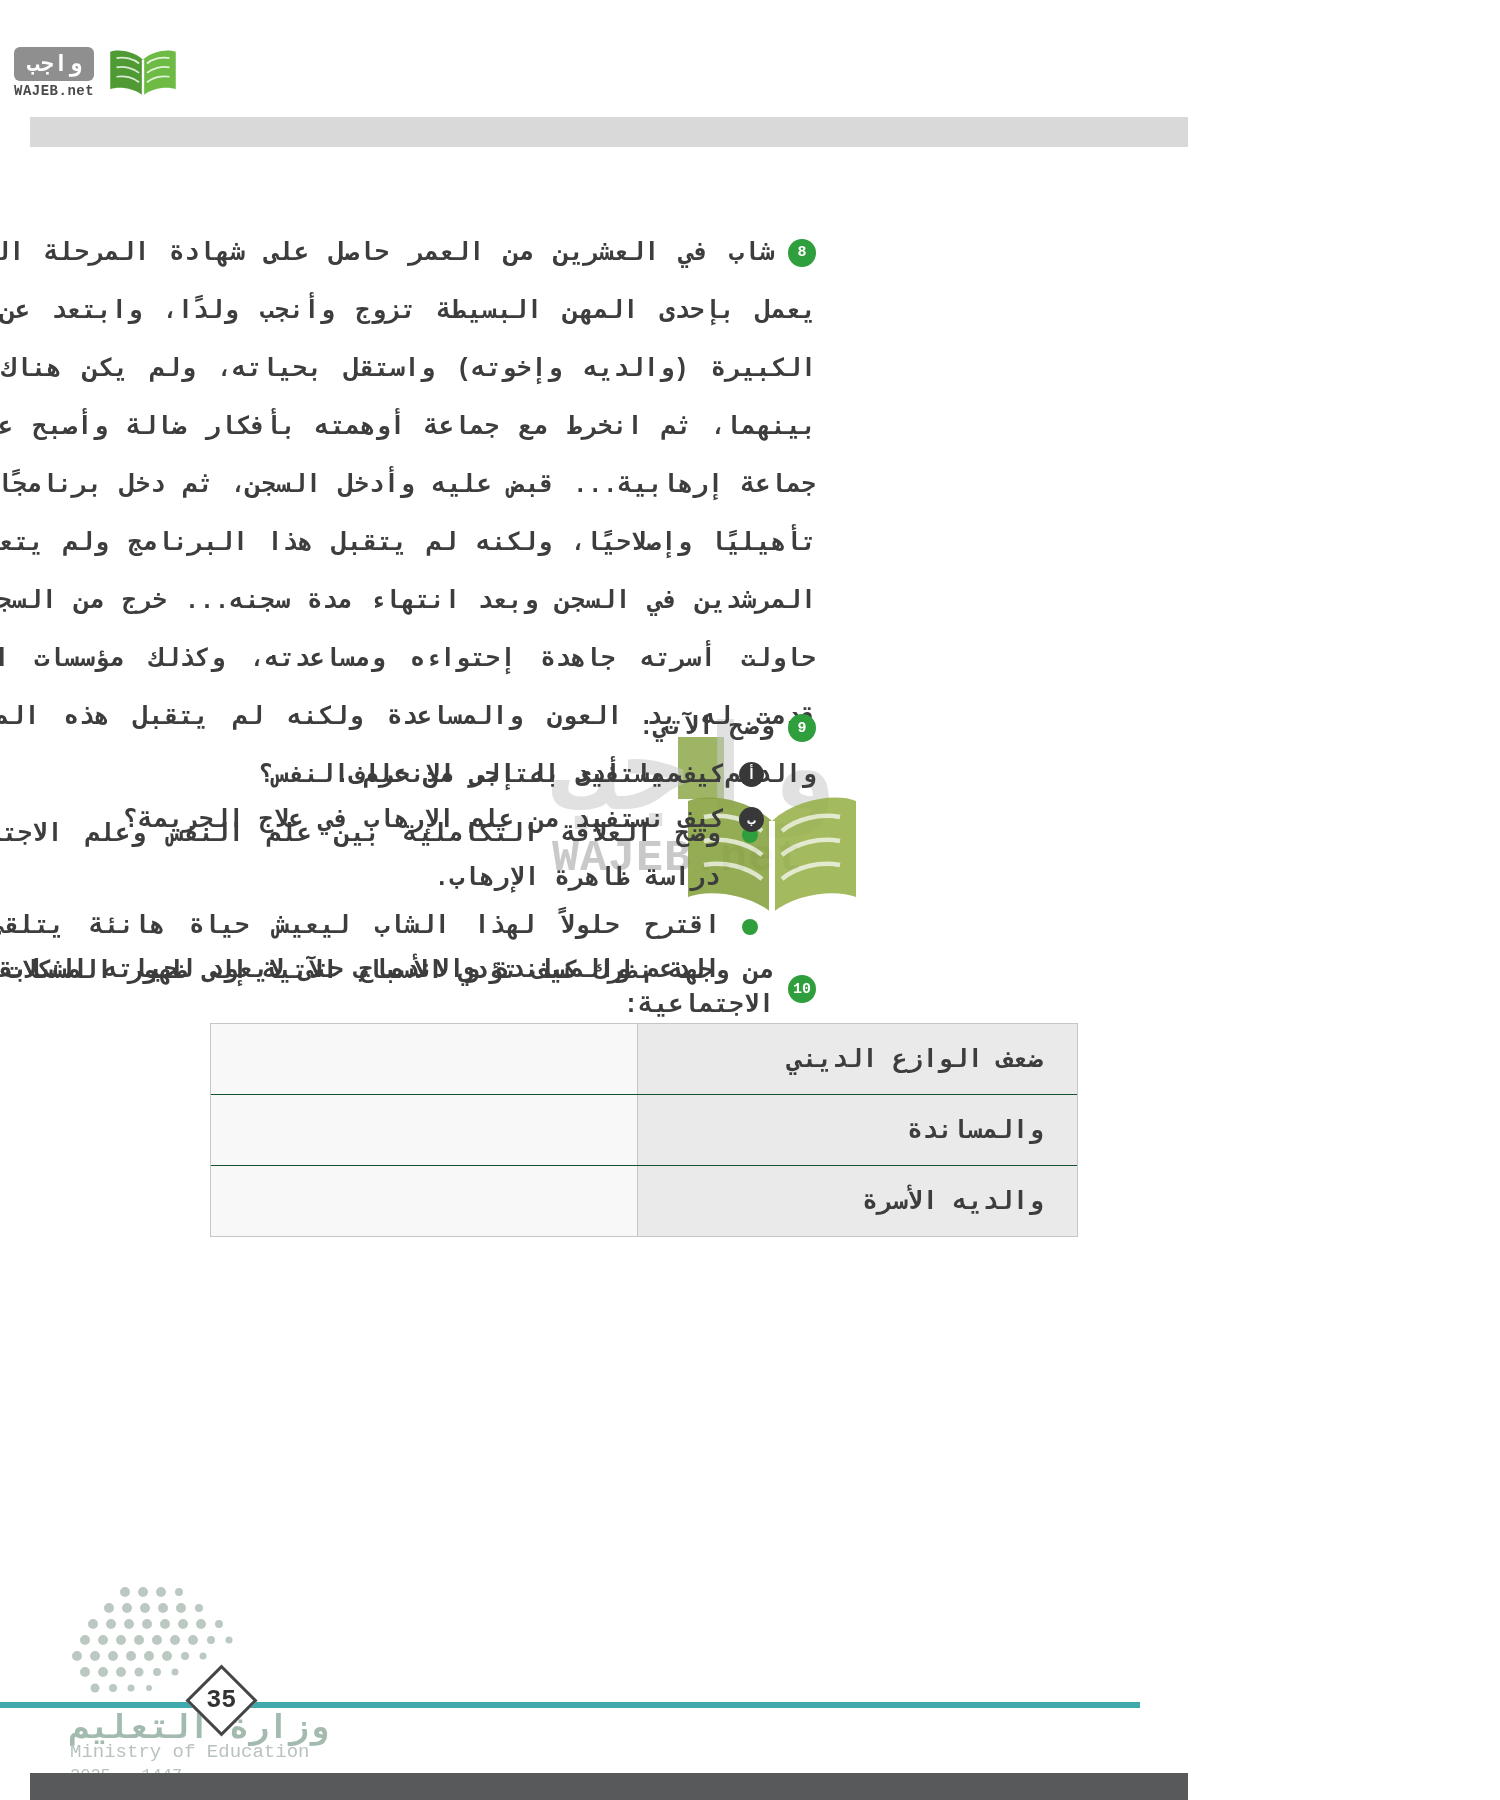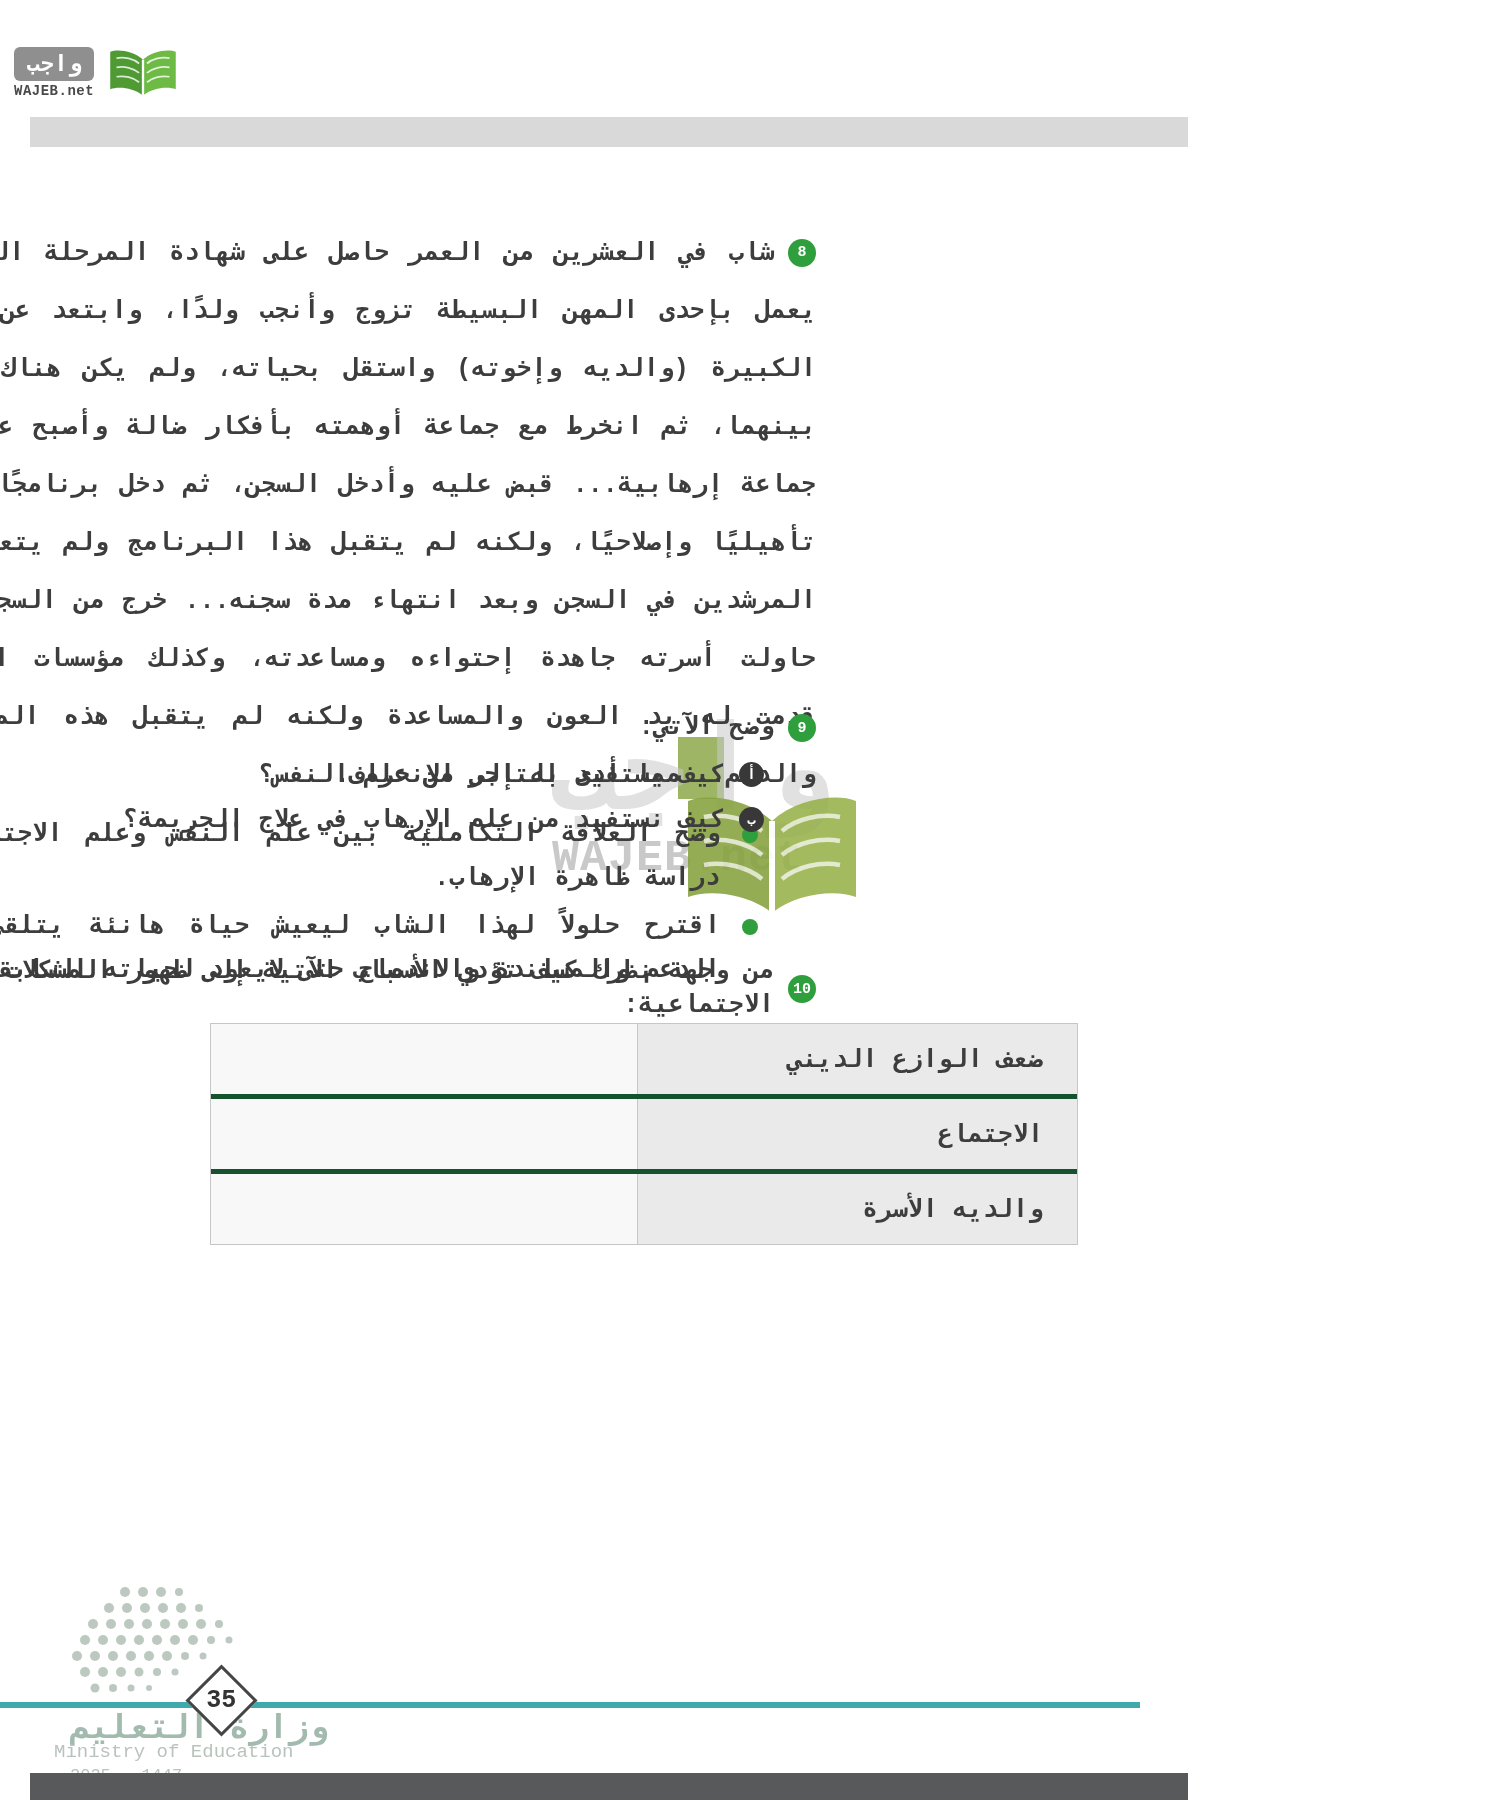--- a/index.html
+++ b/index.html
@@ -38,21 +38,21 @@
   .item-badge{
     flex:none;width:25px;height:25px;border-radius:50%;background:#383838;color:#fff;
     font-size:14px;font-weight:bold;display:flex;align-items:center;justify-content:center;
   }
   .item-text{font-size:25px;font-weight:bold;text-align:right;}
   
   .qtable{
     position:absolute;top:984px;left:210px;width:866px;border:1px solid #c6c6c6;direction:rtl;z-index:2;
     background:#f4f4f4;
   }
-  .trow{display:flex;height:70px;border-bottom:5px solid #14532d;}
+  .trow{display:flex;height:70px;border-bottom:1px solid #14532d;}
   .trow:last-child{border-bottom:none;}
   .cell-label{
     flex:0 0 440px;background:#eaeaea;border-left:1px solid #c6c6c6;
     display:flex;align-items:center;padding-right:34px;box-sizing:border-box;
     font-size:25px;font-weight:bold;color:#3d3d3d;
   }
   .cell-empty{flex:1 1 auto;background:#f8f8f8;}
   
   .watermark{position:absolute;left:548px;top:678px;width:360px;height:230px;z-index:1;pointer-events:none;}
   .wm-ar{position:absolute;left:0;top:-18px;font-size:118px;font-weight:bold;color:#c9c9c9;opacity:.55;direction:rtl;}
@@ -62,21 +62,21 @@
   
   .moe-dots{position:absolute;left:55px;top:1545px;}
   .moe-ar{position:absolute;left:70px;top:1668px;font-size:33px;font-weight:bold;color:#a3baae;direction:rtl;z-index:1;}
   .teal-line{position:absolute;left:0;top:1663px;width:1140px;height:6px;background:#3fa9ac;z-index:2;}
   .page-diamond{
     position:absolute;left:196px;top:1636px;width:45px;height:45px;background:#fff;
     border:3px solid #454545;transform:rotate(45deg);z-index:3;
     display:flex;align-items:center;justify-content:center;
   }
   .page-diamond span{transform:rotate(-45deg);font-size:25px;font-weight:bold;color:#333;}
-  .moe-en{position:absolute;left:54px;top:1702px;font-size:19px;color:#b9c3bd;z-index:1;}
+  .moe-en{position:absolute;left:70px;top:1702px;font-size:19px;color:#b9c3bd;z-index:1;}
   .moe-year{position:absolute;left:70px;top:1727px;font-size:17px;color:#b9c3bd;z-index:1;}
   .footbar{position:absolute;left:30px;top:1734px;width:1470px;height:62px;background:#58595b;z-index:2;}
 </style>
 </head>
 <body>
 
 <div class="page">
 
   <div class="topbar"></div>
   <div class="topline-v"></div>
@@ -145,21 +145,21 @@
       <span class="qtitle">من وجهة نظرك كيف تؤدي الأسباب الآتية إلى ظهور المشكلات الاجتماعية:</span>
     </div>
   </div>
 
   <div class="qtable" lang="ar">
     <div class="trow">
       <div class="cell-label">ضعف الوازع الديني</div>
       <div class="cell-empty"></div>
     </div>
     <div class="trow">
-      <div class="cell-label">الاجتماع</div>
+      <div class="cell-label">والمساندة</div>
       <div class="cell-empty"></div>
     </div>
     <div class="trow">
       <div class="cell-label">والديه الأسرة</div>
       <div class="cell-empty"></div>
     </div>
   </div>
 
   <svg class="moe-dots" width="190" height="115" viewBox="0 0 190 115">
     <g fill="#bcc9c0">

